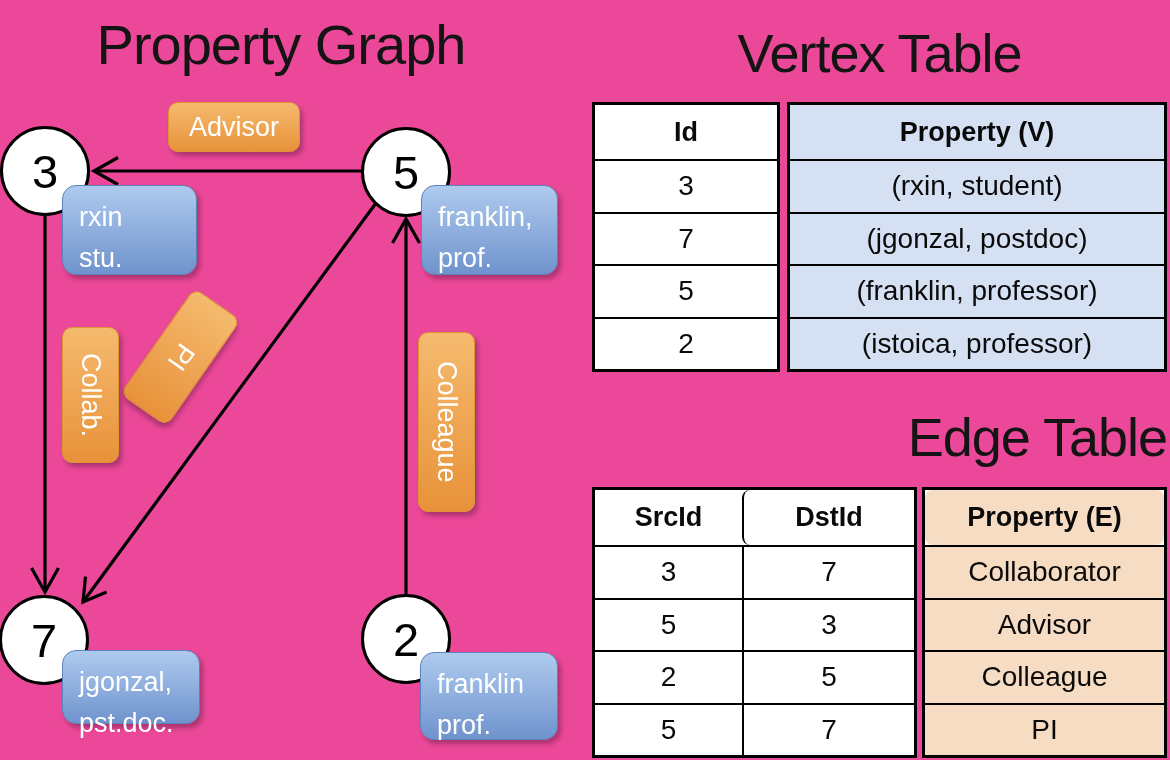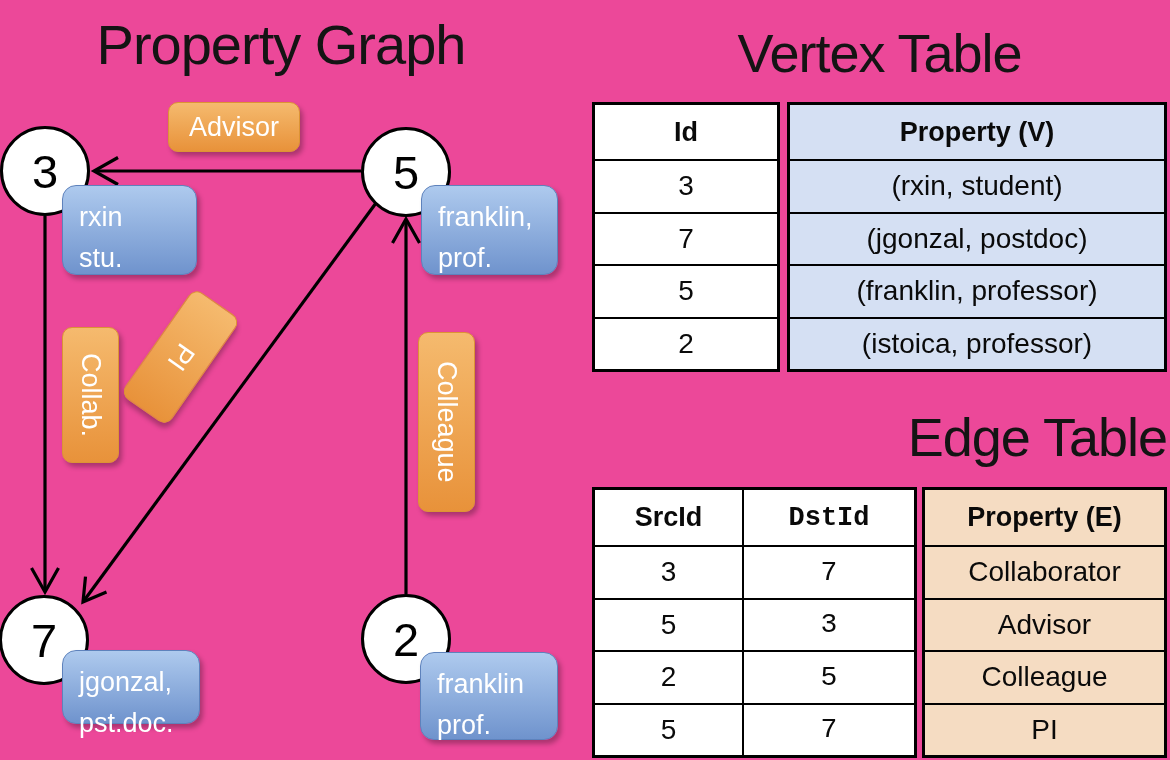--- a/index.html
+++ b/index.html
@@ -48,27 +48,27 @@
   .tblock{position:absolute;display:flex;z-index:2;}
   .vt{left:592px;top:102px;justify-content:flex-end;}
   .et{left:592px;top:487px;}
   .sub{border:3px solid #000;box-sizing:border-box;background:#fff;}
   .trow{display:flex;align-items:center;justify-content:center;font-size:28px;color:#0a0a0a;
         border-top:2px solid #000;height:50.5px;}
   .thead{font-weight:bold;font-size:27px;border-top:none;}
   .vt .sub{height:270px;}
   .vt .thead{height:54px;}
   .et .sub{height:271px;}
-  .et .thead{height:55px;}
+  .et .thead{height:55px;border-radius:8px;}
   .w-id{width:188px;}
   .w-vprop{width:380px;margin-left:7px;}
   .w-srcdst{width:325px;}
   .w-eprop{width:245px;margin-left:5px;}
   .grid2{display:grid;grid-template-columns:147px 1fr;}
-  .grid2 .c2{border-left:2px solid #000;font-family:Liberation Mono, monospace;}
+  .grid2 .c2{border-left:2px solid #000;}
   .grid2 .trow{width:auto;}
   .fill-blue{background:var(--vertex-property-fill,#D5E0F3);}
   .fill-tan {background:var(--edge-property-fill,#F5DCC2);}
 </style>
 </head>
 <body>
 
 <div class="canvas">
 
   <div class="big-title t-graph">Property Graph</div>

